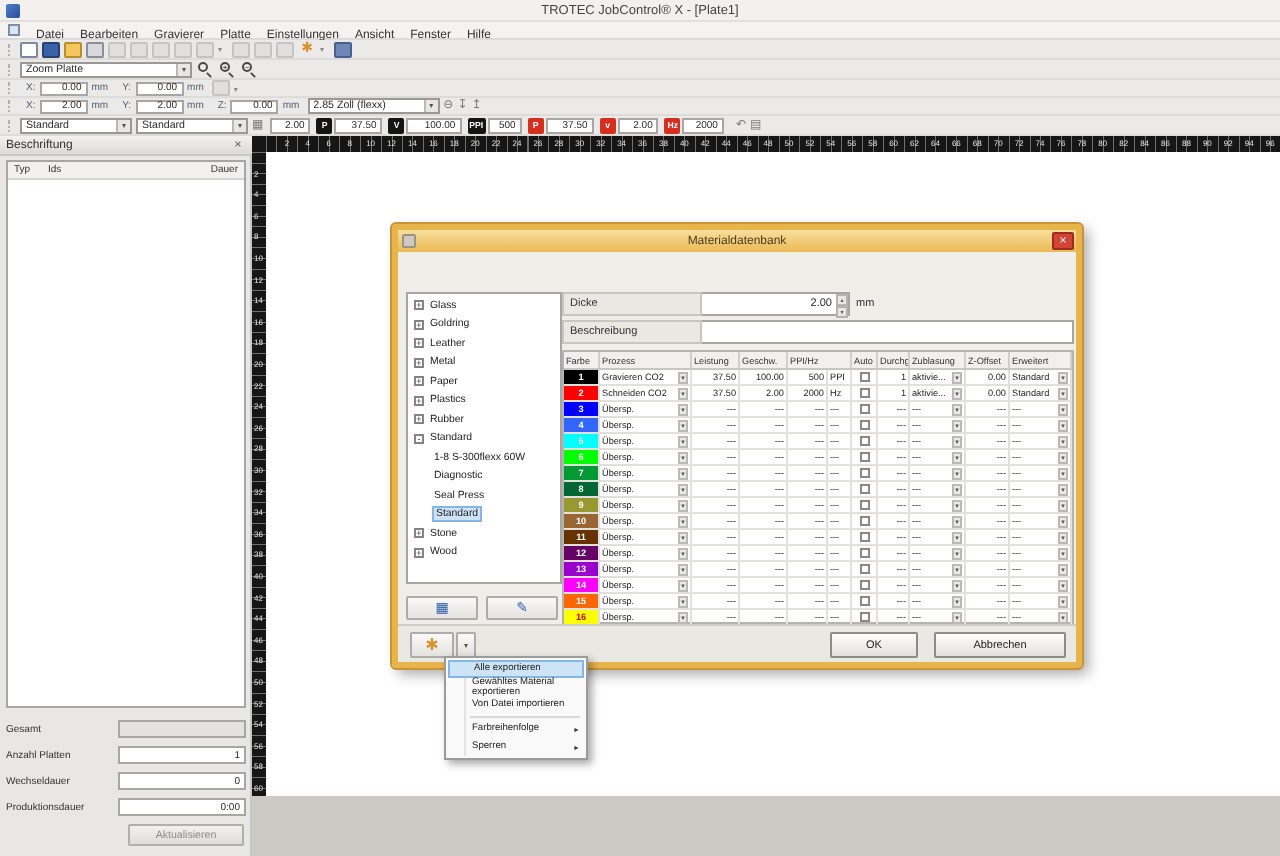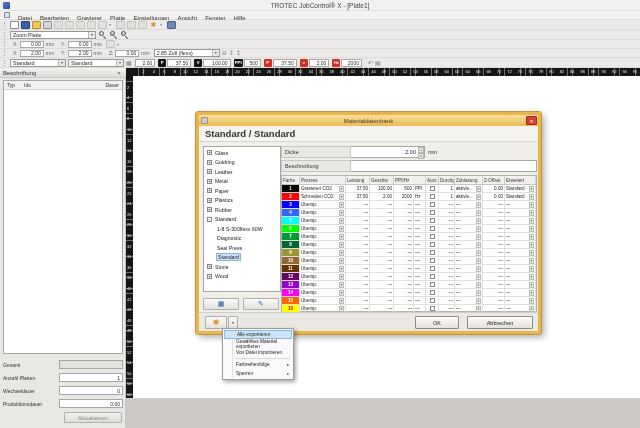--- a/index.html
+++ b/index.html
@@ -355,21 +355,20 @@
       </div>
     <div class="lp-btn">Aktualisieren</div>
   </div>
 
   <div class="dialog">
     <div class="dlg-title">
       <span class="dlg-icon"></span>
       <span class="dlg-title-text">Materialdatenbank</span>
     </div>
     <div class="dlg-close">×</div>
-    <div class="dlg-header">Standard / Standard</div>
 
     <div class="tree" id="tree">
         <div class="titem" style="padding-left: 3px;">
           <span class="exp">+</span>
           <span class="tlabel">Glass</span>
         </div>
         <div class="titem" style="padding-left: 3px;">
           <span class="exp">+</span>
           <span class="tlabel">Goldring</span>
         </div>

